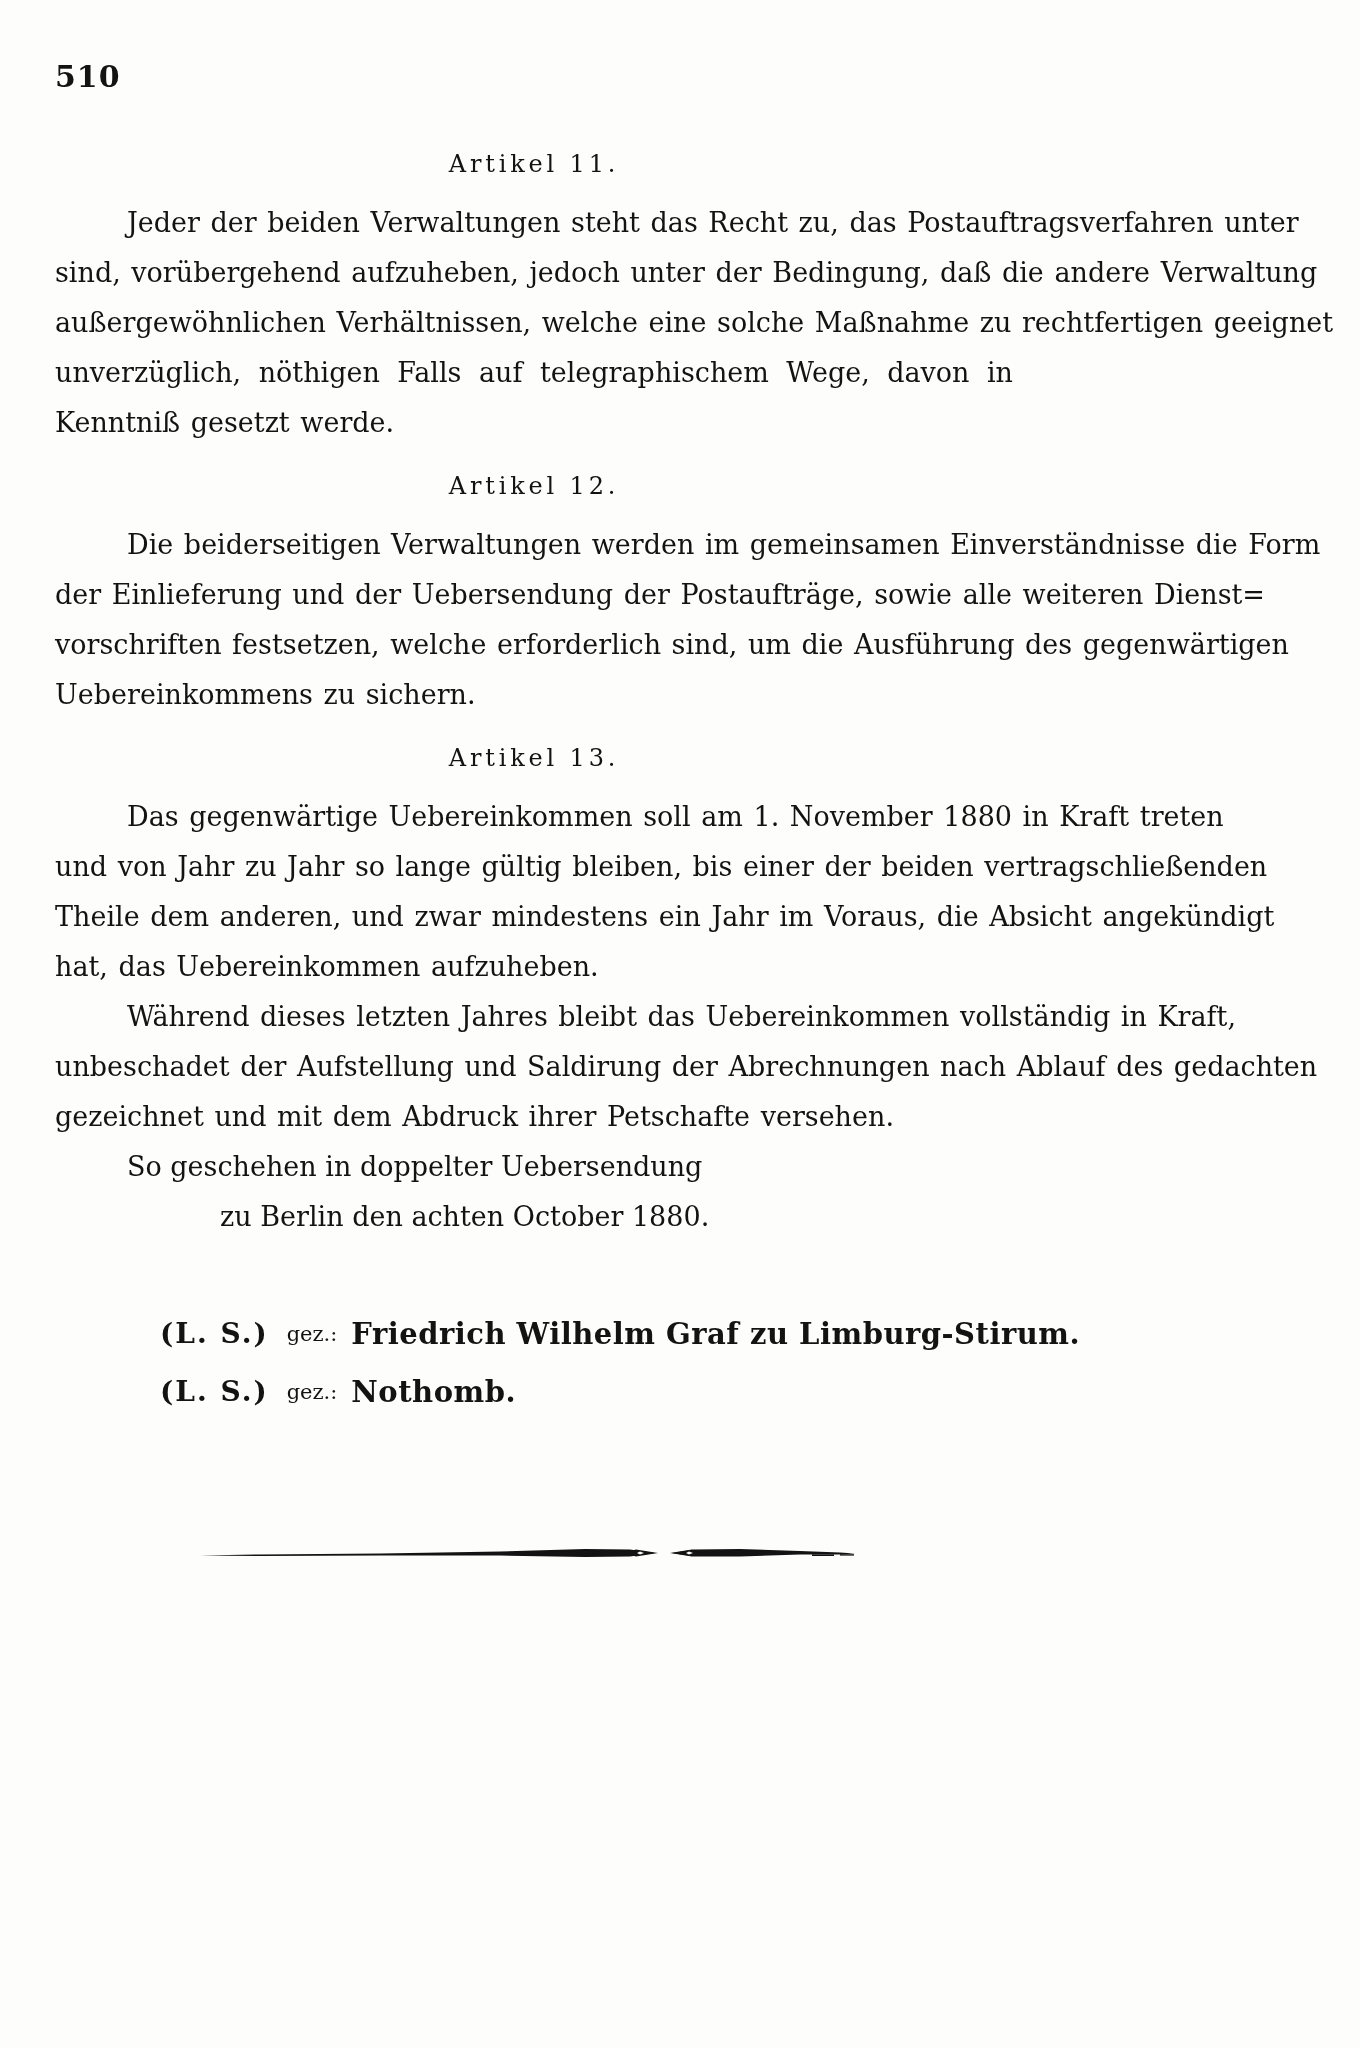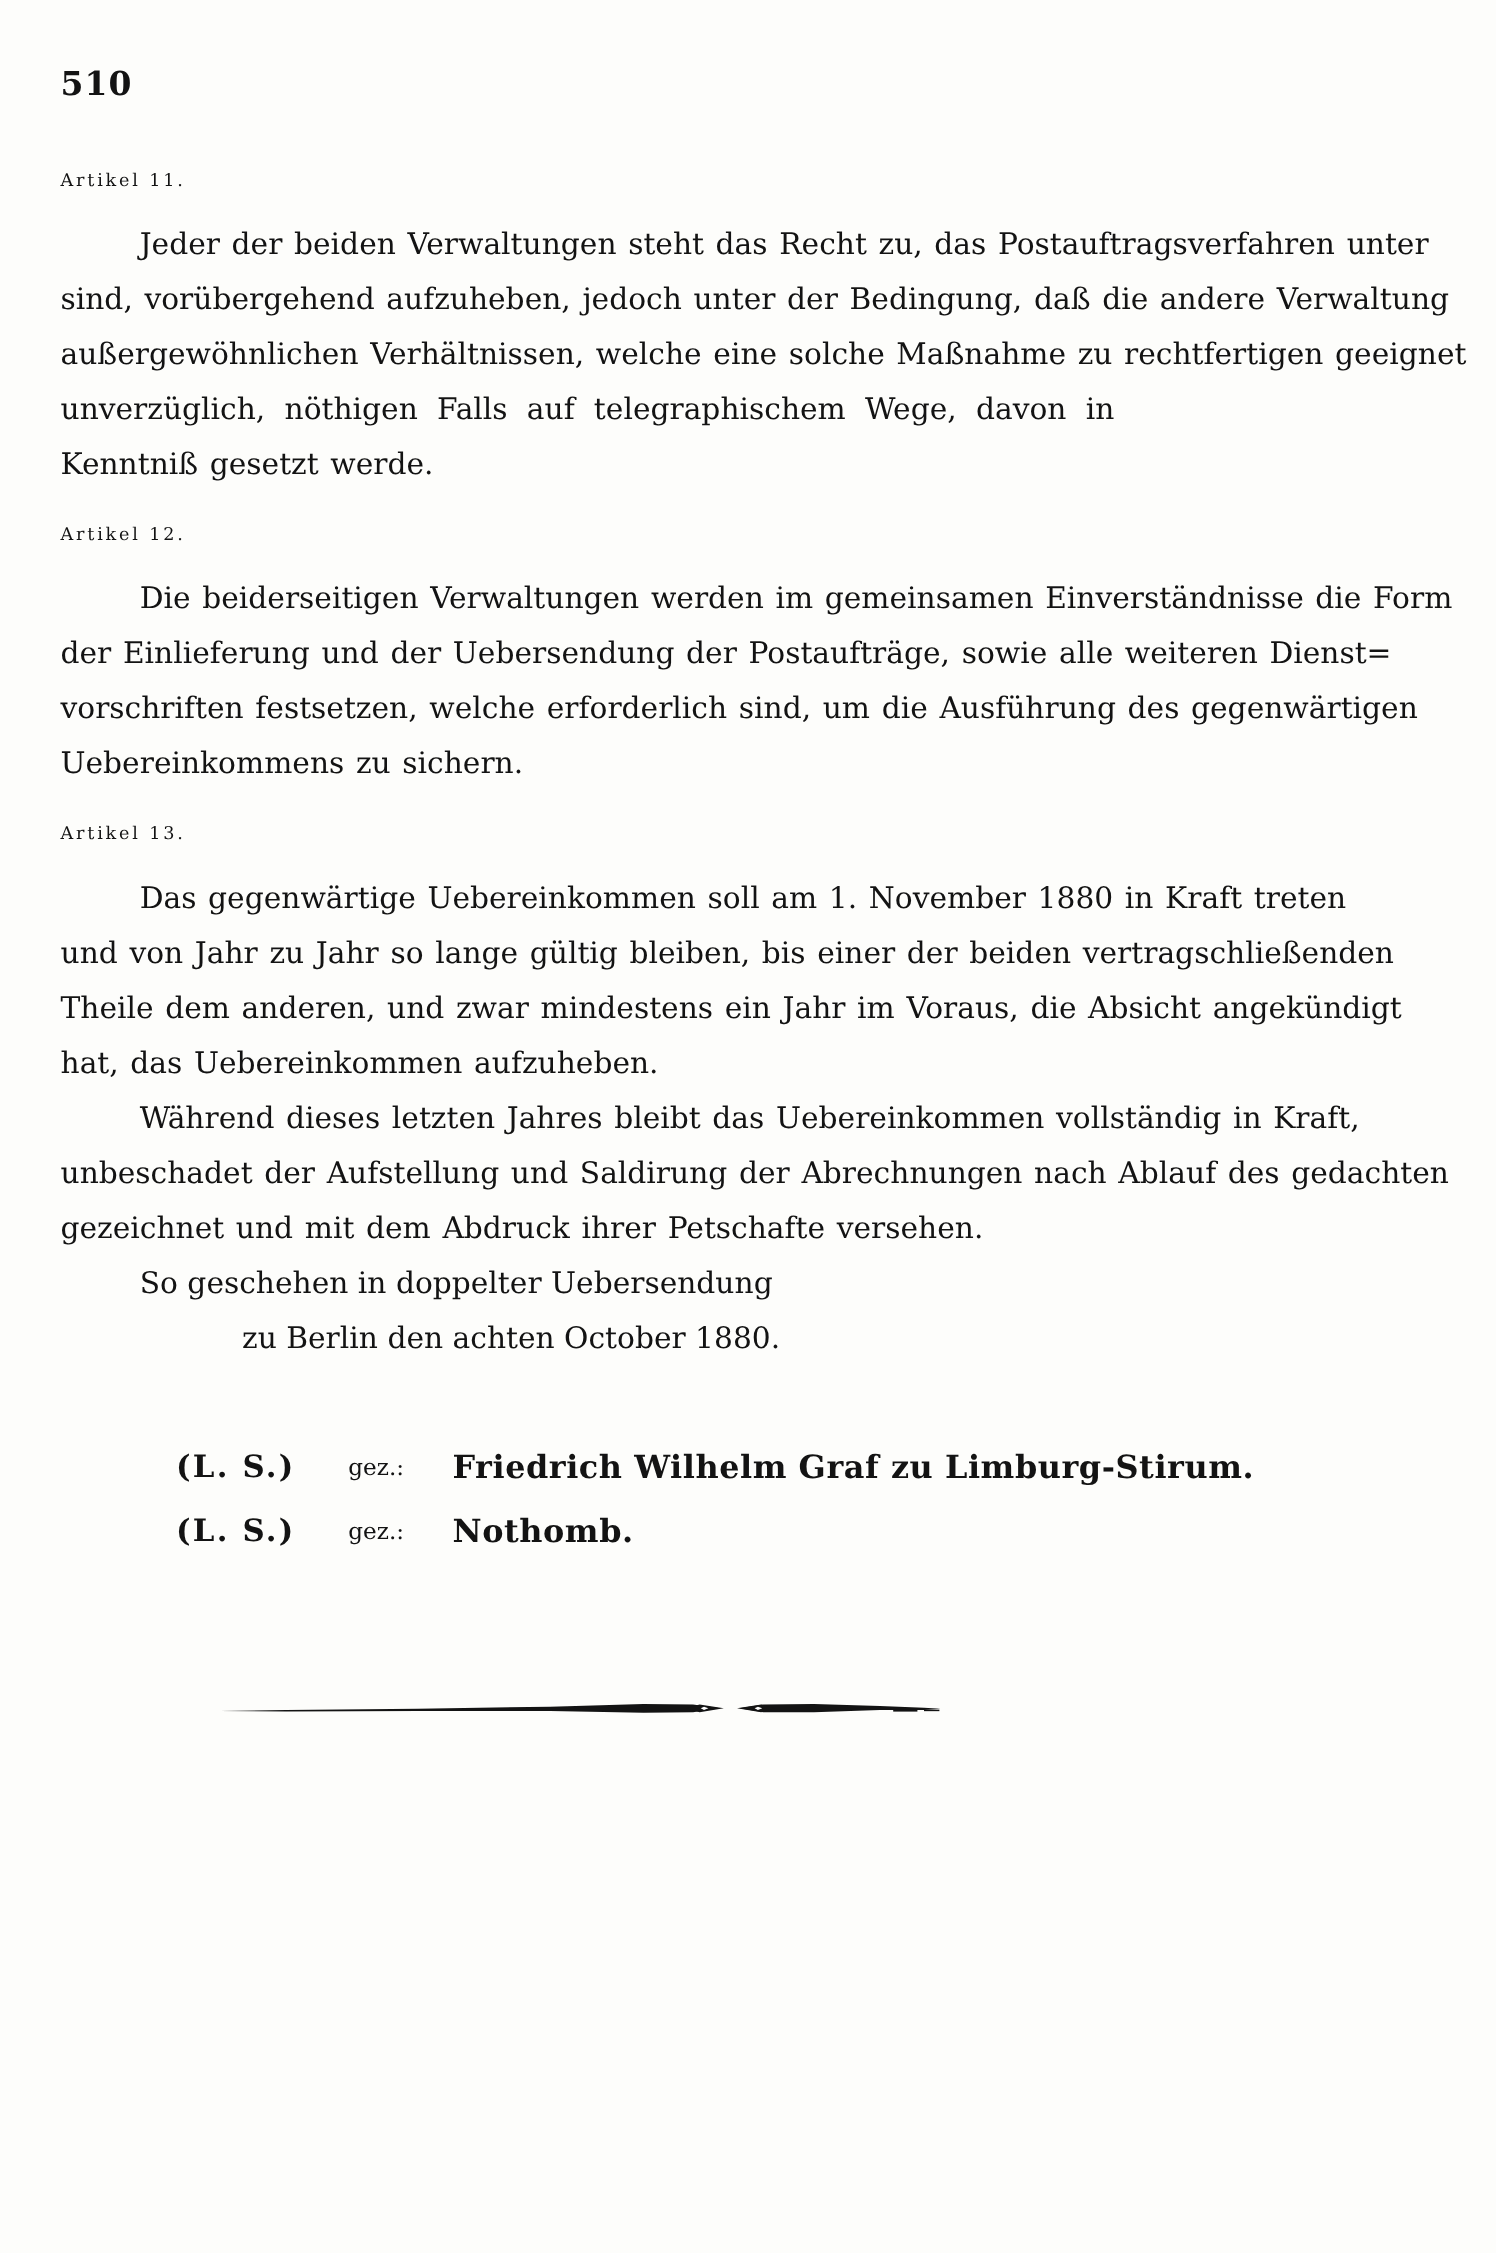--- a/index.html
+++ b/index.html
@@ -15,22 +15,22 @@
     width:1080px;height:2048px;
     padding:60px 67px 0 55px;
     position:relative;
   }
   .page-number{
     font-size:30px;font-weight:bold;line-height:34px;
     letter-spacing:1px;
     margin-bottom:50px;
   }
   .article-heading{
-    text-align:left;
-    font-size:16px;line-height:40px;
+    text-align:center;
+    font-size:24px;line-height:40px;
     letter-spacing:0.16em;
     margin:18px 0 14px 0;
     font-weight:500;
   }
   .para{margin:0;}
   .tline{
     font-size:27px;
     line-height:50px;
     text-align:justify;
     text-align-last:justify;
@@ -47,21 +47,20 @@
     white-space:nowrap;
   }
   .closing-line.l1{ padding-left:72px; }
   .closing-line.l2{ padding-left:165px; }
   .signatures{ margin-top:70px; margin-left:105px; }
   .sig-row{
     display:flex;align-items:flex-end;
     font-size:28px;line-height:44px;
     margin-bottom:14px;
     white-space:nowrap;
-    gap:30px;
   }
   .sig-seal{ font-weight:bold; letter-spacing:2px; margin-right:18px; }
   .sig-gez{ font-size:21px; margin-right:14px; }
   .sig-name{ font-weight:bold; font-size:29px; letter-spacing:0.5px; }
   .divider-wrap{
     margin-top:128px;
     margin-left:145px;
     width:660px;height:22px;
   }
 </style>

